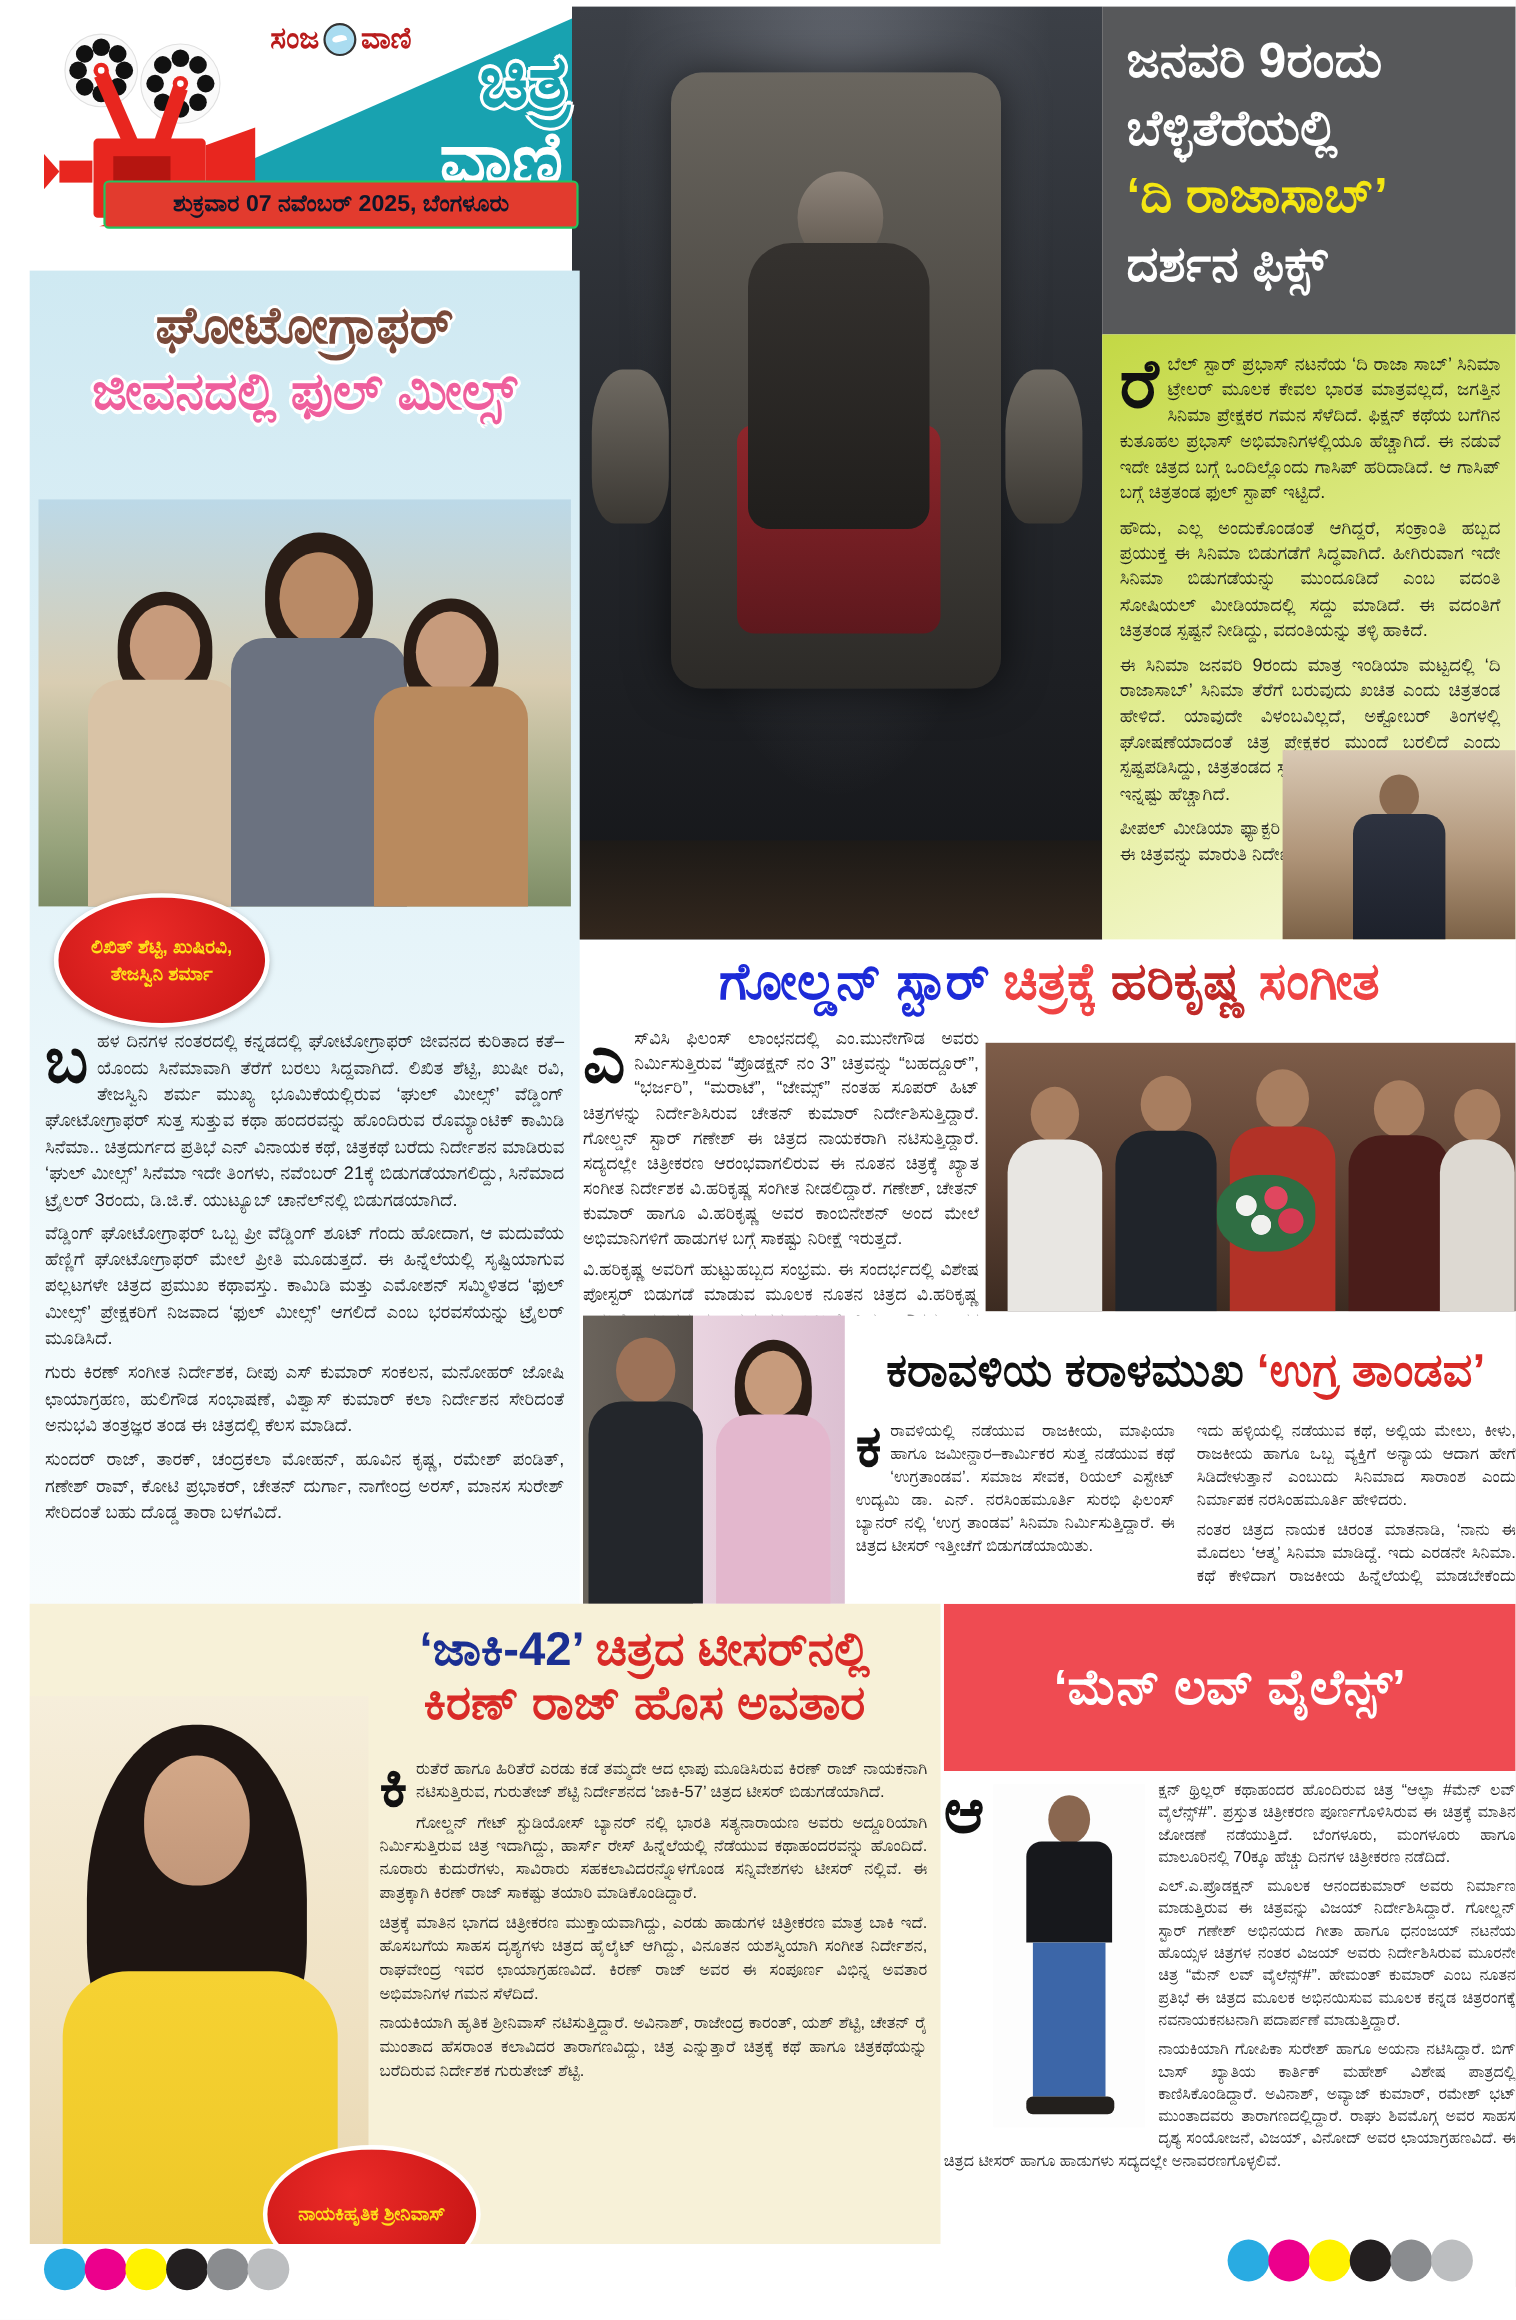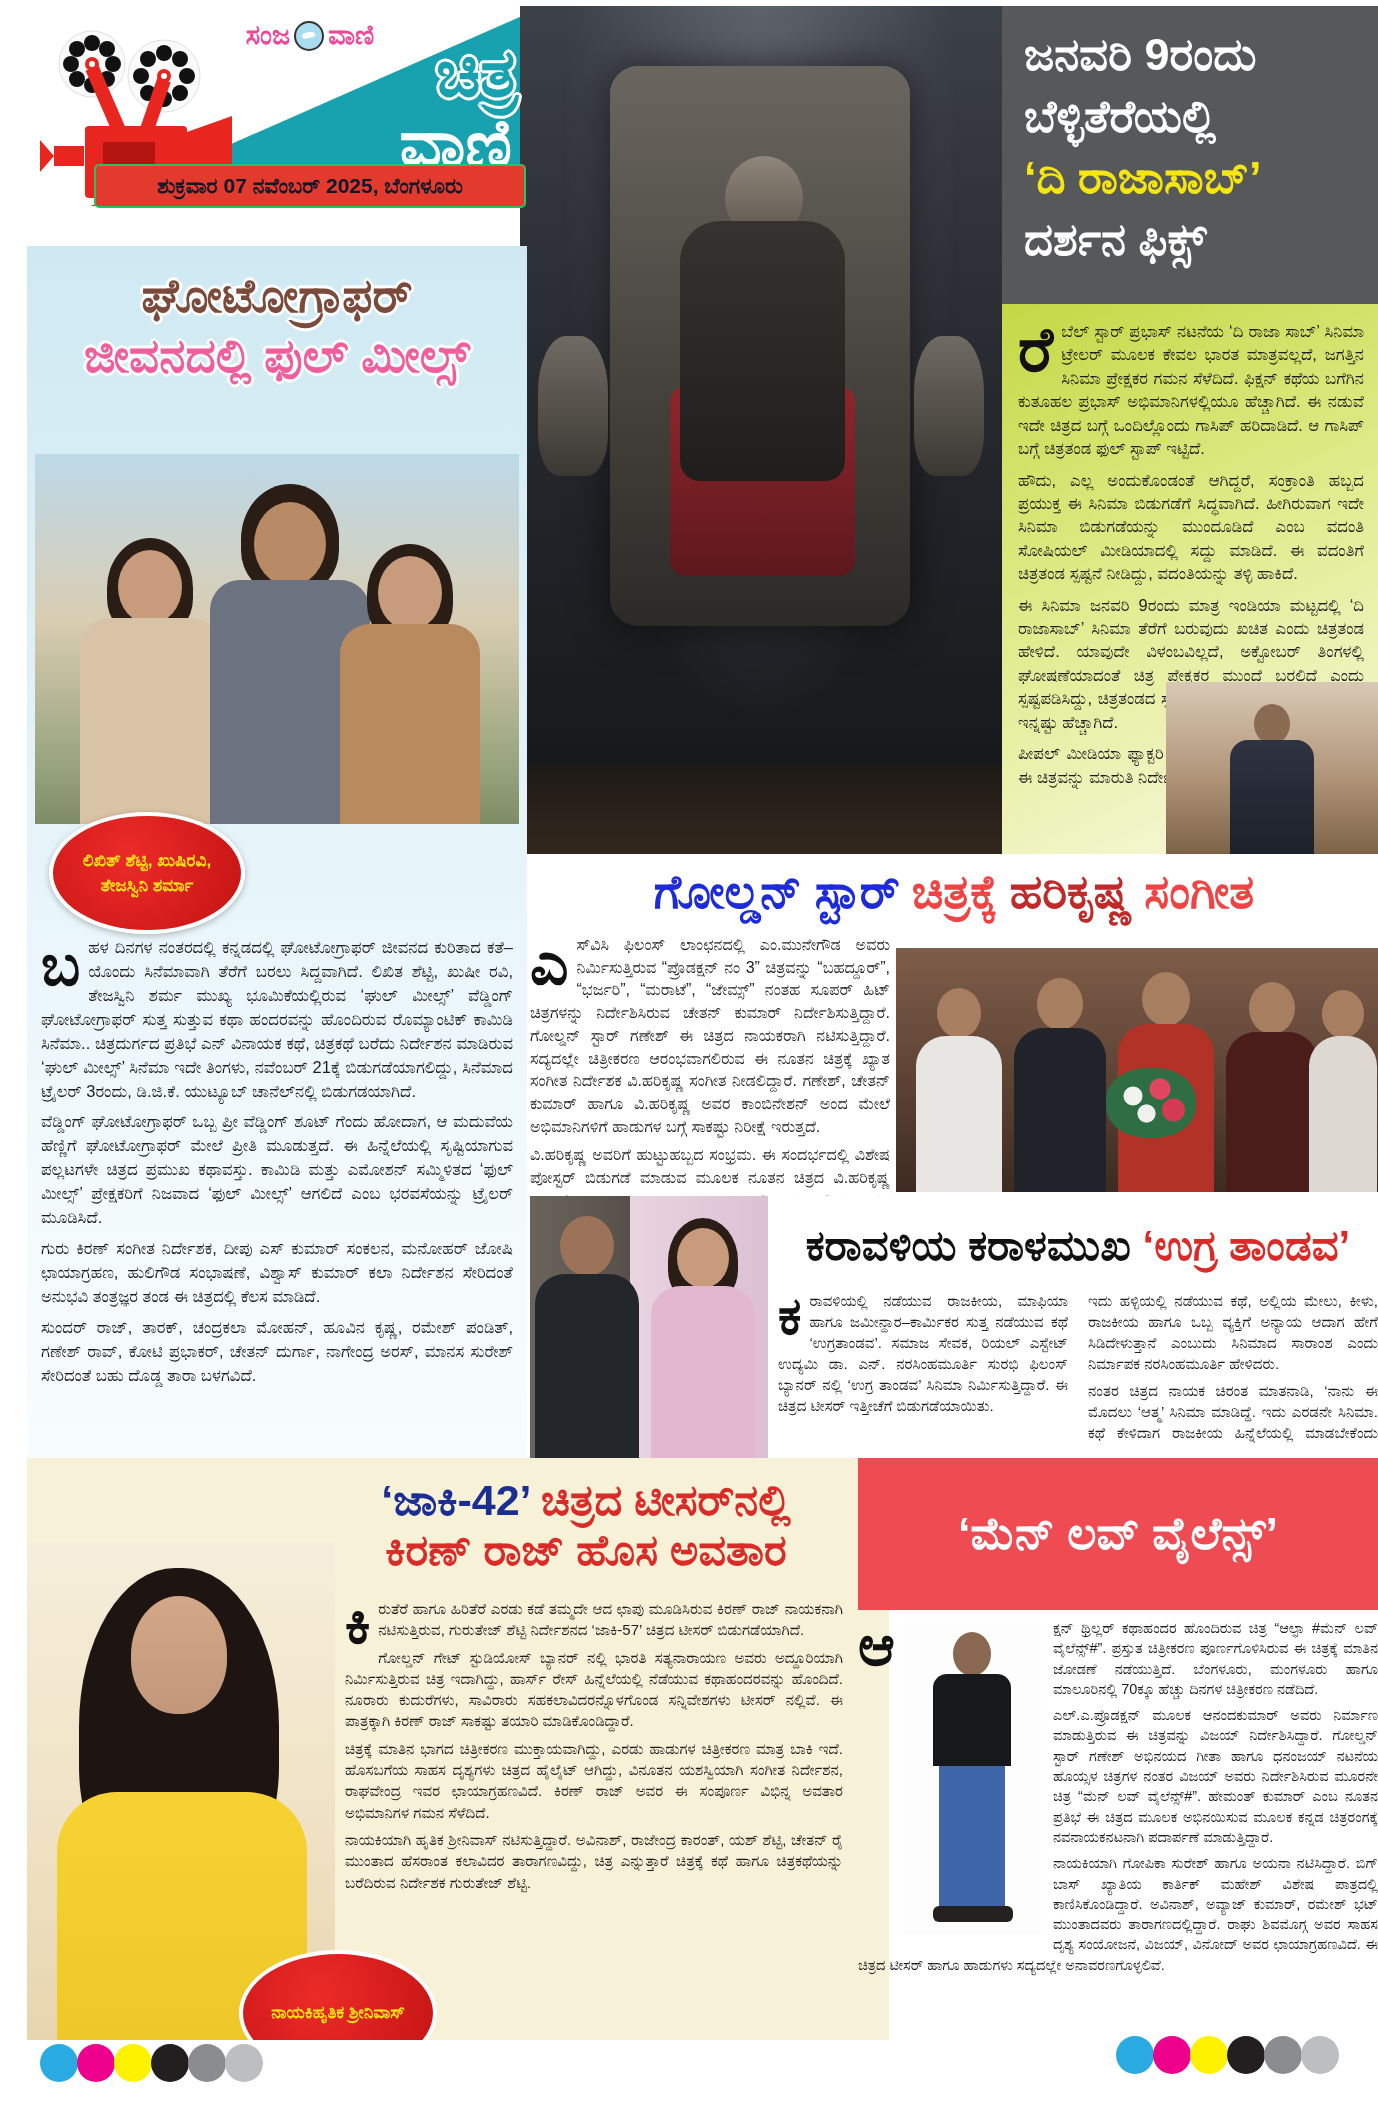--- a/index.html
+++ b/index.html
@@ -4,21 +4,21 @@
 <style>
   html,body{margin:0;padding:0;background:#e9e9e9;}
   .page{position:relative;width:1378px;height:2109px;margin:0 auto;background:#ffffff;
         font-family:"Liberation Sans","DejaVu Sans",sans-serif;overflow:hidden;}
   .abs{position:absolute;}
   .ph{overflow:hidden;}
   
   .masthead{left:30px;top:6px;width:492px;height:200px;}
   .masthead svg{position:absolute;left:0;top:0;}
   .brand-top{position:absolute;left:130px;top:14px;width:300px;display:flex;align-items:center;justify-content:center;
-             gap:4px;font-size:27px;font-weight:800;color:#ec4899;z-index:3;text-align:right;}
+             gap:4px;font-size:27px;font-weight:800;color:#b91c1c;z-index:3;text-align:right;}
   .bird-circle{display:inline-block;width:26px;height:26px;border-radius:50%;background:#aadcf0;border:2px solid #333;
                position:relative;}
   .bird-circle::after{content:"";position:absolute;left:6px;top:9px;width:13px;height:6px;background:#ffffff;
                border-radius:60% 90% 10% 60%;transform:rotate(-15deg);}
   .title-top{position:absolute;right:4px;top:34px;font-size:66px;line-height:1;font-weight:900;color:#18a2b0;z-index:2;
      text-shadow:-3px 0 #fff,3px 0 #fff,0 -3px #fff,0 3px #fff,-2px -2px #fff,2px 2px #fff,-2px 2px #fff,2px -2px #fff;}
   .title-bottom{position:absolute;right:10px;top:104px;font-size:66px;line-height:1;font-weight:900;color:#ffffff;z-index:2;}
   .date-bar{position:absolute;left:64px;top:158px;width:428px;height:40px;background:#e23b2e;border:2px solid #22c55e;
             border-radius:5px;color:#0f172a;font-size:21px;font-weight:700;display:flex;align-items:center;
             justify-content:center;z-index:4;}
@@ -93,21 +93,21 @@
   .couple-photo{left:530px;top:1196px;width:238px;height:262px;
      background:linear-gradient(90deg,#6b645c 0%,#57504a 42%,#e9d4e0 42%,#dcc0d2 100%);}
   .ut-head{left:778px;top:1222px;width:600px;text-align:center;font-size:42px;font-weight:900;color:#111;
      white-space:nowrap;}
   .ut-head .red{color:#d92b27;}
   .ut-cols{left:778px;top:1290px;width:600px;height:168px;column-count:2;column-gap:20px;font-size:15px;
      line-height:1.4;text-align:justify;color:#1d1d1d;}
   .ut-cols p{margin:0 0 6px 0;}
   .dc-ut{font-size:52px;}
   
-  .jackie{left:27px;top:1458px;width:828px;height:582px;background:#f7f1d8;padding-left:34px;}
+  .jackie{left:27px;top:1458px;width:828px;height:582px;background:#f7f1d8;}
   .jk-photo{position:absolute;left:0;top:84px;width:308px;height:498px;
      background:linear-gradient(180deg,#f6eedb 0%,#efe1c2 60%,#e7d5ae 100%);}
   .jk-photo .hair{position:absolute;left:52px;top:26px;width:200px;height:330px;border-radius:48% 48% 40% 40%;
      background:#1e1512;}
   .jk-photo .face{position:absolute;left:104px;top:54px;width:96px;height:118px;border-radius:50% 50% 46% 46%;
      background:linear-gradient(180deg,#d3a888,#c2977a);}
   .jk-photo .dress{position:absolute;left:30px;top:250px;width:250px;height:248px;border-radius:60px 60px 0 0;
      background:linear-gradient(180deg,#f6d232,#eec829);}
   .jk-h{position:absolute;left:300px;top:18px;width:518px;text-align:center;font-weight:900;}
   .jk-h .l1{font-size:43px;white-space:nowrap;}

